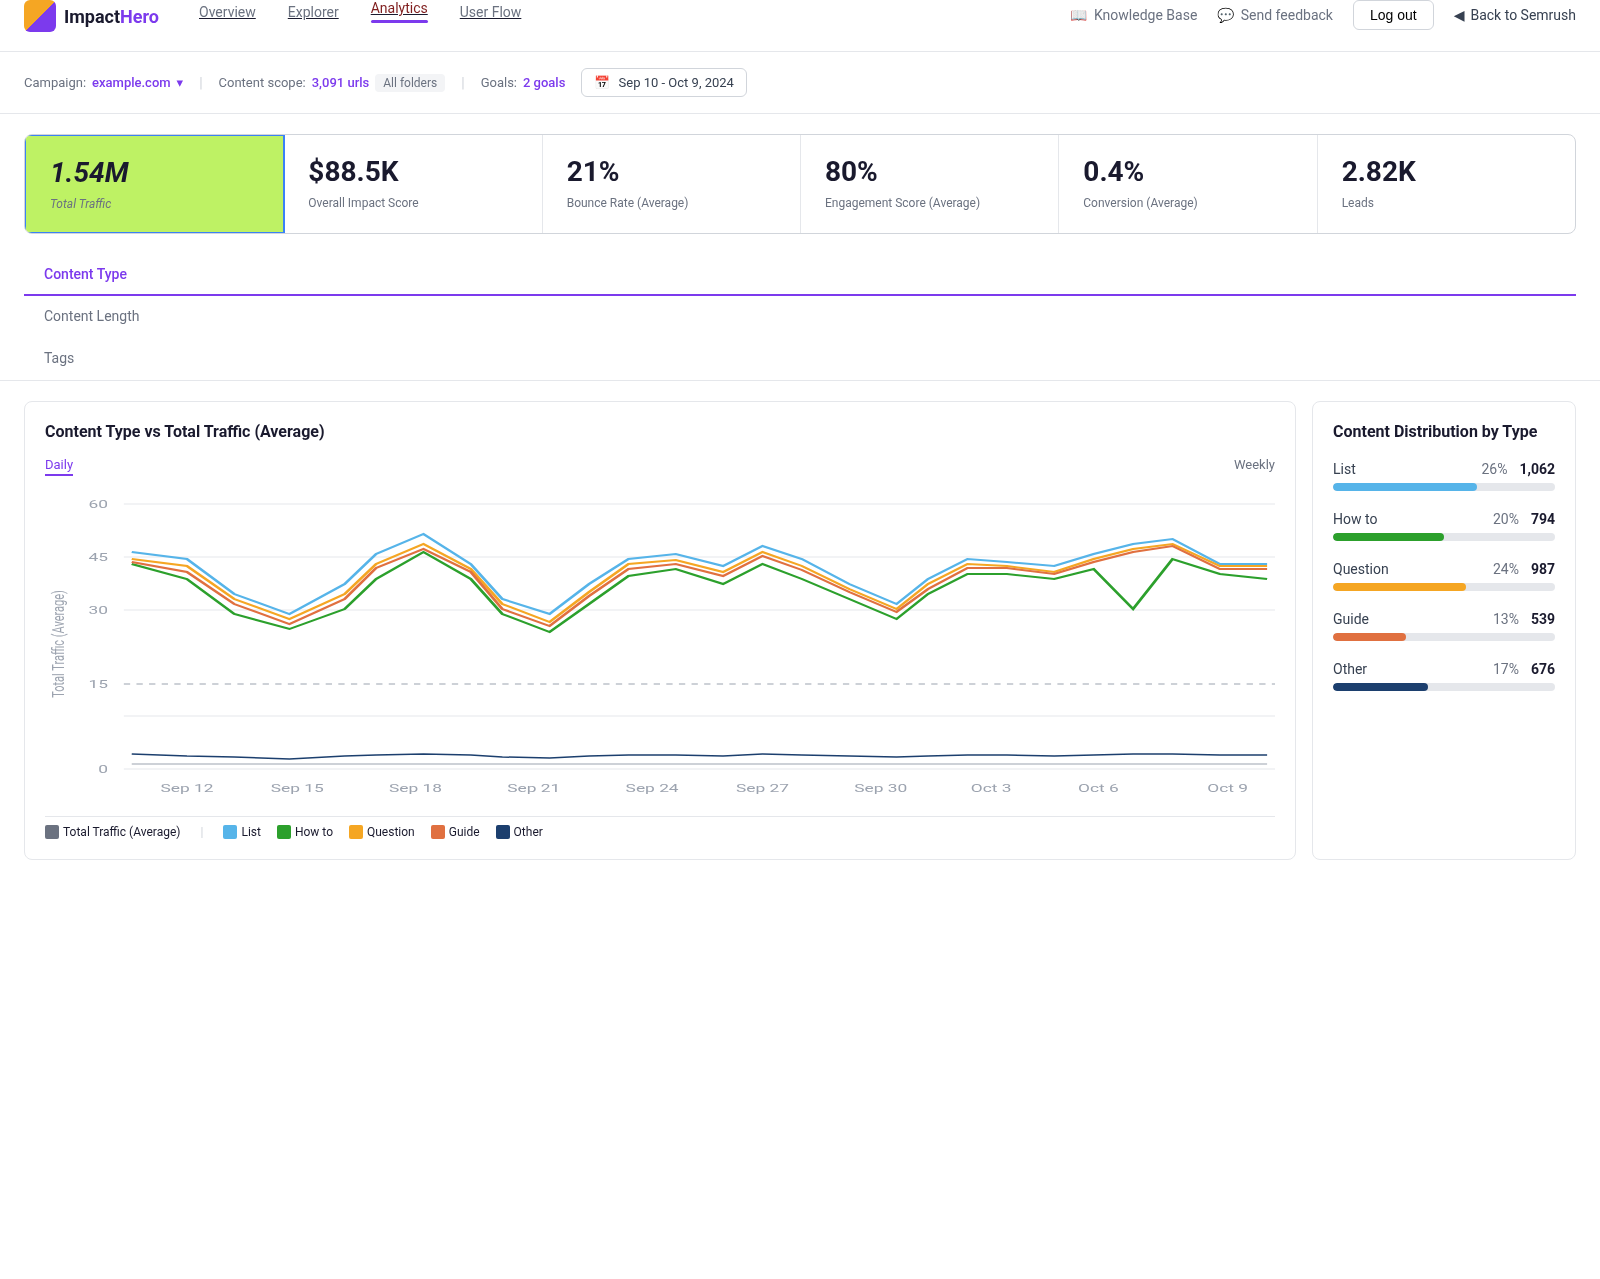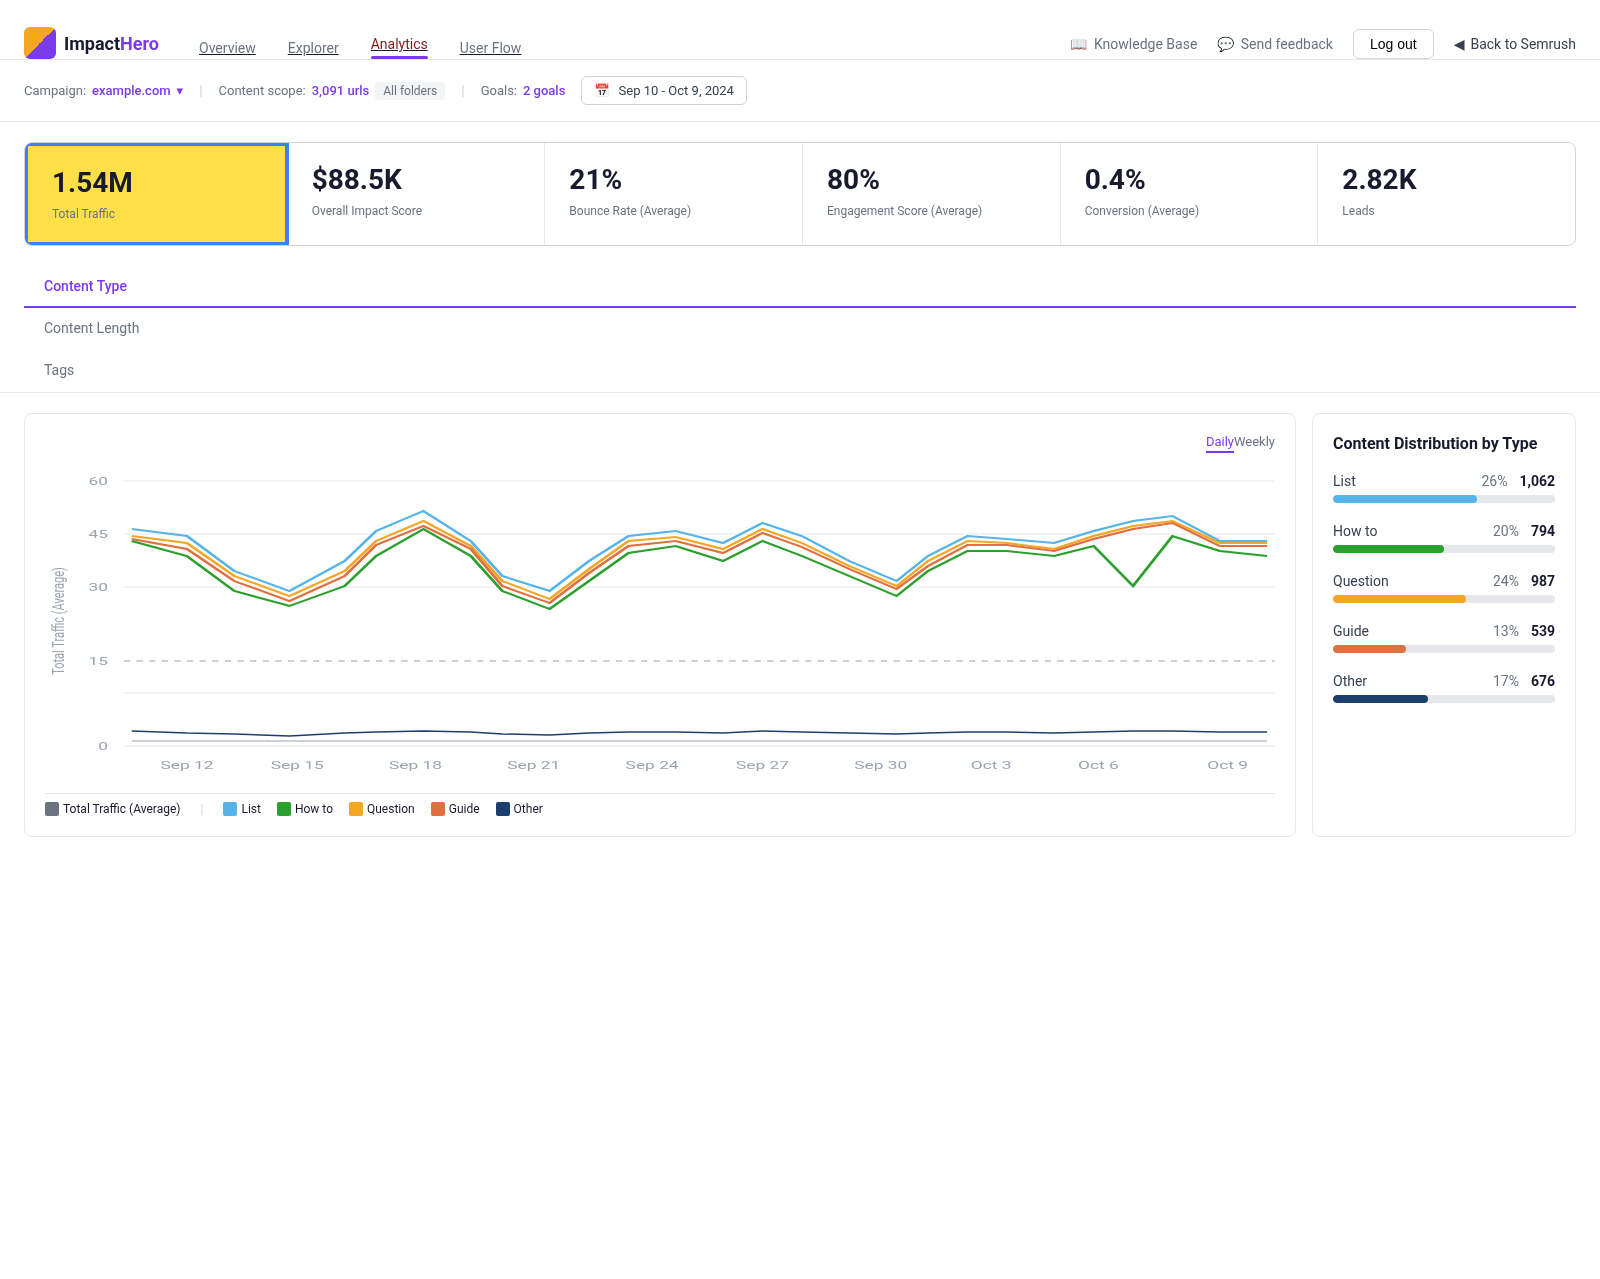--- a/index.html
+++ b/index.html
@@ -1,19 +1,19 @@
 <!DOCTYPE html>
 <html><head>
   <meta charset="utf-8">
   <style>
     * { box-sizing: border-box; margin: 0; padding: 0; }
     body { font-family: -apple-system, BlinkMacSystemFont, 'Segoe UI', Roboto, sans-serif; background: #fff; color: #1a1a2e; font-size: 14px; }
 
     
-    .navbar { display: flex; align-items: flex-end; padding: 0 24px; height: 60px; border-bottom: 1px solid #e5e7eb; position: relative; }
+    .navbar { display: flex; align-items: flex-start; padding: 0 24px; height: 52px; border-bottom: 1px solid #e5e7eb; position: relative; }
     .logo { display: flex; align-items: center; gap: 8px; margin-right: 40px; }
     .logo-icon { width: 32px; height: 32px; background: linear-gradient(135deg, #f5a623 50%, #7c3aed 50%); border-radius: 6px; }
     .logo-text { font-size: 18px; font-weight: 700; color: #1a1a2e; }
     .logo-text span { color: #7c3aed; }
     .nav-links { display: flex; gap: 32px; align-items: center; text-decoration: underline; }
     .nav-link { font-size: 14px; color: #6b7280; text-decoration: none; cursor: pointer; }
     .nav-link.active { color: #7f1d1d; }
     .nav-link.active::after { content: ''; display: block; height: 3px; background: #7c3aed; margin-top: 4px; border-radius: 2px; }
     .nav-right { margin-left: auto; display: flex; align-items: center; gap: 20px; }
     .nav-right-link { font-size: 14px; color: #6b7280; cursor: pointer; display: flex; align-items: center; gap: 6px; }
@@ -27,36 +27,36 @@
     .filter-item .label { color: #6b7280; }
     .filter-item .value { color: #7c3aed; font-weight: 500; cursor: pointer; }
     .filter-divider { color: #d1d5db; }
     .badge { background: #f3f4f6; border-radius: 4px; padding: 2px 8px; font-size: 12px; color: #6b7280; }
     .date-picker { display: flex; align-items: center; gap: 8px; border: 1px solid #d1d5db; border-radius: 6px; padding: 6px 12px; font-size: 13px; color: #374151; cursor: pointer; }
 
     
     .metrics-bar { display: flex; border: 1px solid #d1d5db; border-radius: 8px; margin: 20px 24px; overflow: hidden; }
     .metric-item { flex: 1; padding: 20px 24px; border-right: 1px solid #e5e7eb; }
     .metric-item:last-child { border-right: none; }
-    .metric-item.active { background: #fde047; border: 4px solid #3b82f6; margin: -1px; }
+    .metric-item.active { background: #bef264; border: 2px solid #3b82f6; margin: -1px; font-style: italic; }
     .metric-value { font-size: 28px; font-weight: 700; color: #1a1a2e; line-height: 1.2; }
     .metric-label { font-size: 12px; color: #6b7280; margin-top: 6px; line-height: 1.4; }
 
     
     .tab-bar { display: flex; gap: 0; padding: 0 24px; border-bottom: 1px solid #e5e7eb; margin-bottom: 20px; flex-direction: column; }
     .tab { padding: 12px 20px; font-size: 14px; color: #6b7280; cursor: pointer; border-bottom: 2px solid transparent; }
     .tab.active { color: #7c3aed; border-bottom-color: #7c3aed; font-weight: 500; }
 
     
     .main-content { display: flex; gap: 16px; padding: 0 24px 24px; }
 
     
     .chart-panel { flex: 1; border: 1px solid #e5e7eb; border-radius: 8px; padding: 20px; }
     .chart-title { font-size: 16px; font-weight: 700; margin-bottom: 16px; }
-    .chart-controls { display: flex; justify-content: flex-end; gap: 0; margin-bottom: 8px; }
+    .chart-controls { display: flex; justify-content: space-between; gap: 0; margin-bottom: 8px; }
     .chart-toggle { font-size: 13px; cursor: pointer; color: #6b7280; }
     .chart-toggle.active { color: #7c3aed; border-bottom: 2px solid #7c3aed; padding-bottom: 2px; }
     .chart-container { position: relative; height: 320px; margin: 0 0 12px 0; }
     .chart-svg { width: 100%; height: 100%; }
     .chart-legend { display: flex; gap: 16px; align-items: center; flex-wrap: wrap; padding-top: 8px; border-top: 1px solid #e5e7eb; font-size: 12px; }
     .legend-item { display: flex; align-items: center; gap: 4px; }
     .legend-sep { color: #d1d5db; margin: 0 4px; }
 
     
     .dist-panel { width: 264px; border: 1px solid #e5e7eb; border-radius: 8px; padding: 20px; }
@@ -152,20 +152,21 @@
 
 <div class="tab-bar" id="tab-bar">
     <div class="tab active">Content Type</div>
     <div class="tab">Content Length</div>
     <div class="tab">Tags</div>
   </div>
 
 <div class="main-content">
 
   <div class="chart-panel">
+    <div class="chart-title">Content Type vs Total Traffic (Average)</div>
     <div class="chart-controls">
       <span class="chart-toggle active">Daily</span>
       <span class="chart-toggle">Weekly</span>
     </div>
     <div class="chart-container">
       <svg class="chart-svg" viewBox="0 0 780 320" preserveAspectRatio="none">
 
         <line x1="50" y1="20" x2="780" y2="20" stroke="#e5e7eb" stroke-width="1"></line>
         <line x1="50" y1="73" x2="780" y2="73" stroke="#e5e7eb" stroke-width="1"></line>
         <line x1="50" y1="126" x2="780" y2="126" stroke="#e5e7eb" stroke-width="1"></line>

